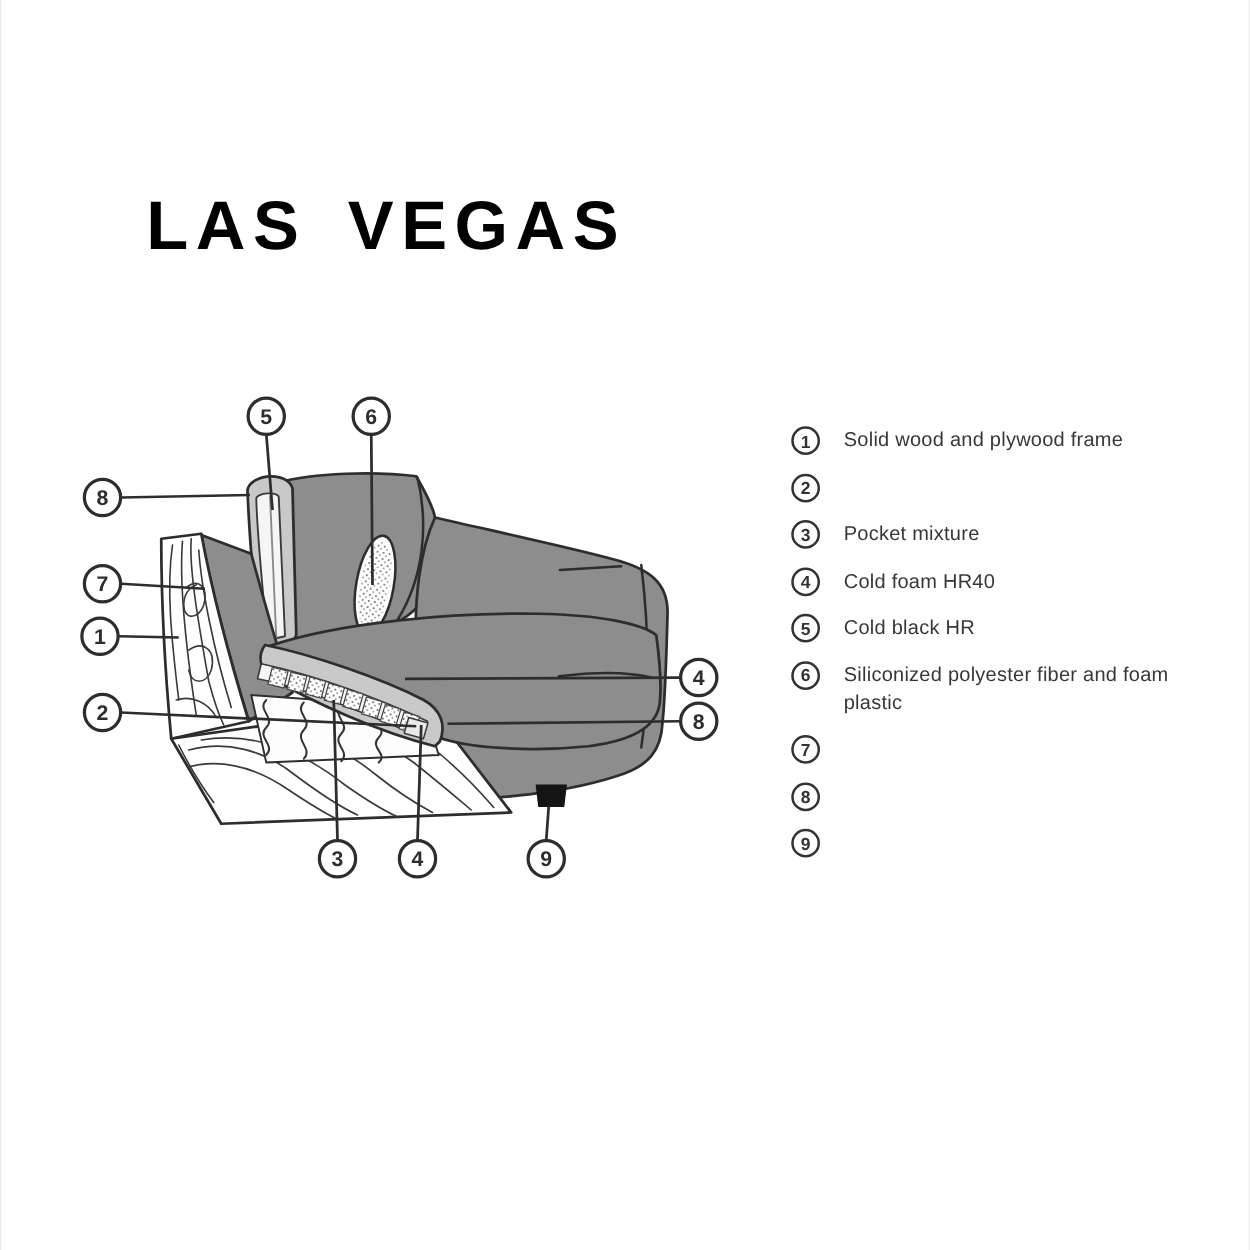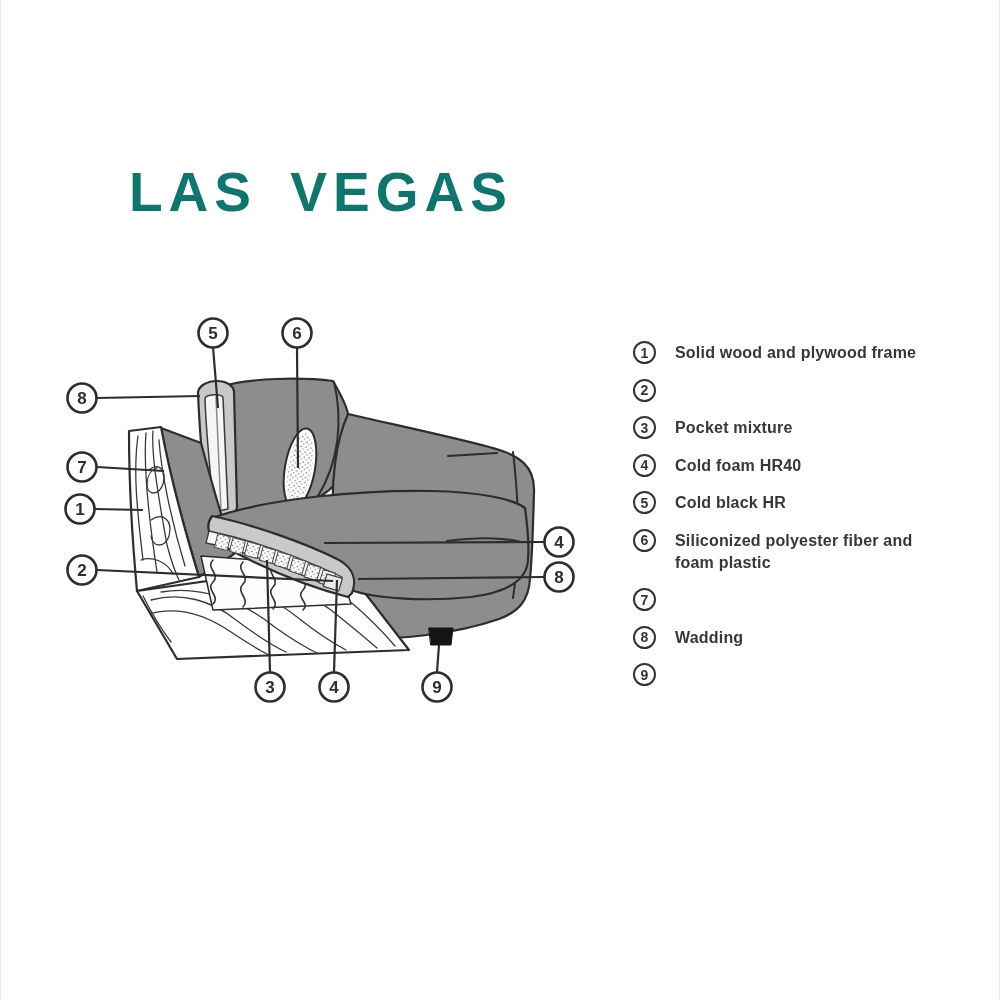--- a/index.html
+++ b/index.html
@@ -4,38 +4,38 @@
 <style>
   html,body{margin:0;padding:0;background:#fff;}
   #page{
     position:relative;width:1000px;height:1000px;background:#ffffff;
     font-family:"Liberation Sans","DejaVu Sans",sans-serif;overflow:hidden;
     border-left:1px solid #ececec;border-right:1px solid #ececec;
     box-sizing:border-box;
   }
   
   #title{
-    position:absolute;left:116px;top:148px;margin:12px;
+    position:absolute;left:116px;top:148px;margin:0;
     font-size:55px;font-weight:700;letter-spacing:6px;word-spacing:12px;
-    color:#0f766e;
+    color:#000000;
   }
   
   #legend{
     position:absolute;left:632px;top:341px;width:330px;
     display:flex;flex-direction:column;gap:14.5px;
   }
   .legend-row{display:flex;align-items:flex-start;}
   .lg-circle{
     flex:0 0 auto;width:23px;height:23px;border:2.2px solid #333;border-radius:50%;
     display:flex;align-items:center;justify-content:center;
     font-size:14px;font-weight:700;color:#333;box-sizing:border-box;
     margin-right:19px;margin-top:0px;
   }
   .lg-text{
-    width:272px;font-size:16px;font-weight:700;color:#373737;
+    width:272px;font-size:16px;font-weight:400;color:#373737;
     line-height:22px;letter-spacing:0.2px;padding-top:1px;
   }
   
   #diagram{position:absolute;left:0;top:0;width:1000px;height:1000px;}
   .callout-num{font-size:17px;font-weight:700;fill:#2d2d2d;text-anchor:middle;}
 </style>
 </head>
 <body>
 
 <div id="page">
@@ -230,20 +230,19 @@
     </div>
     <div class="legend-row">
       <span class="lg-circle">6</span>
       <div class="lg-text">Siliconized polyester fiber and foam plastic</div>
     </div>
     <div class="legend-row">
       <span class="lg-circle">7</span>
     </div>
     <div class="legend-row">
       <span class="lg-circle">8</span>
-      <div class="lg-text">Wadding</div>
     </div>
     <div class="legend-row">
       <span class="lg-circle">9</span>
     </div>
   </div>
 
 </div>
 
 </body></html>

